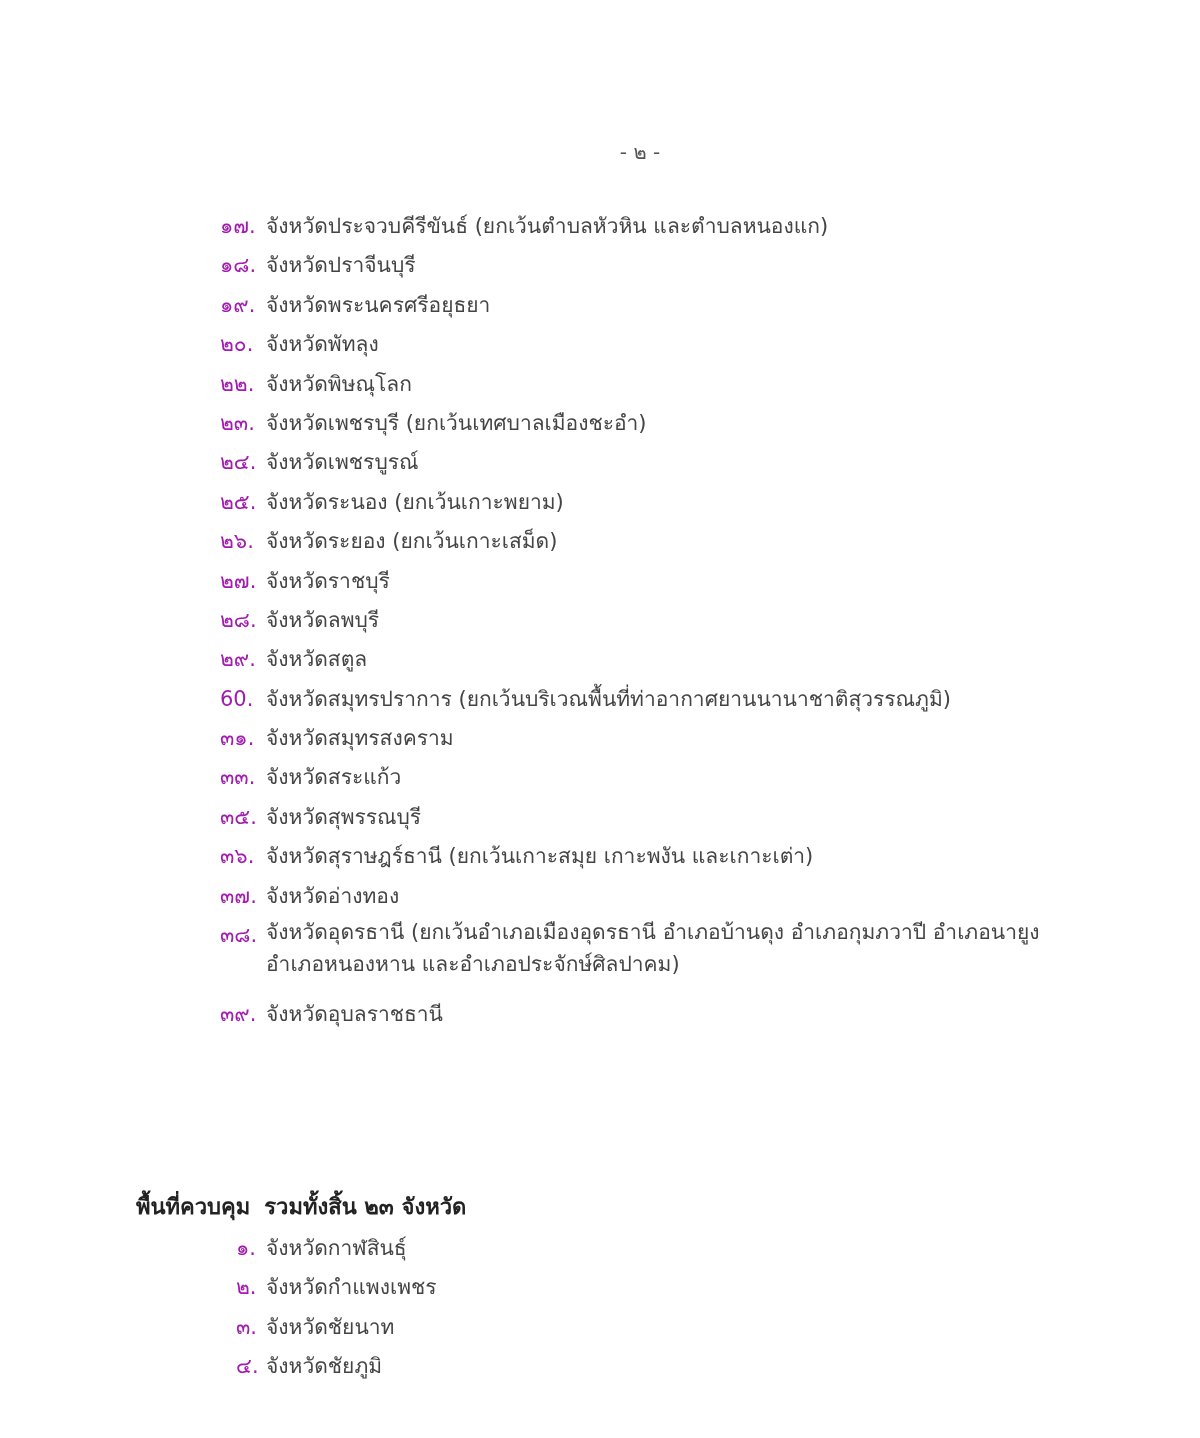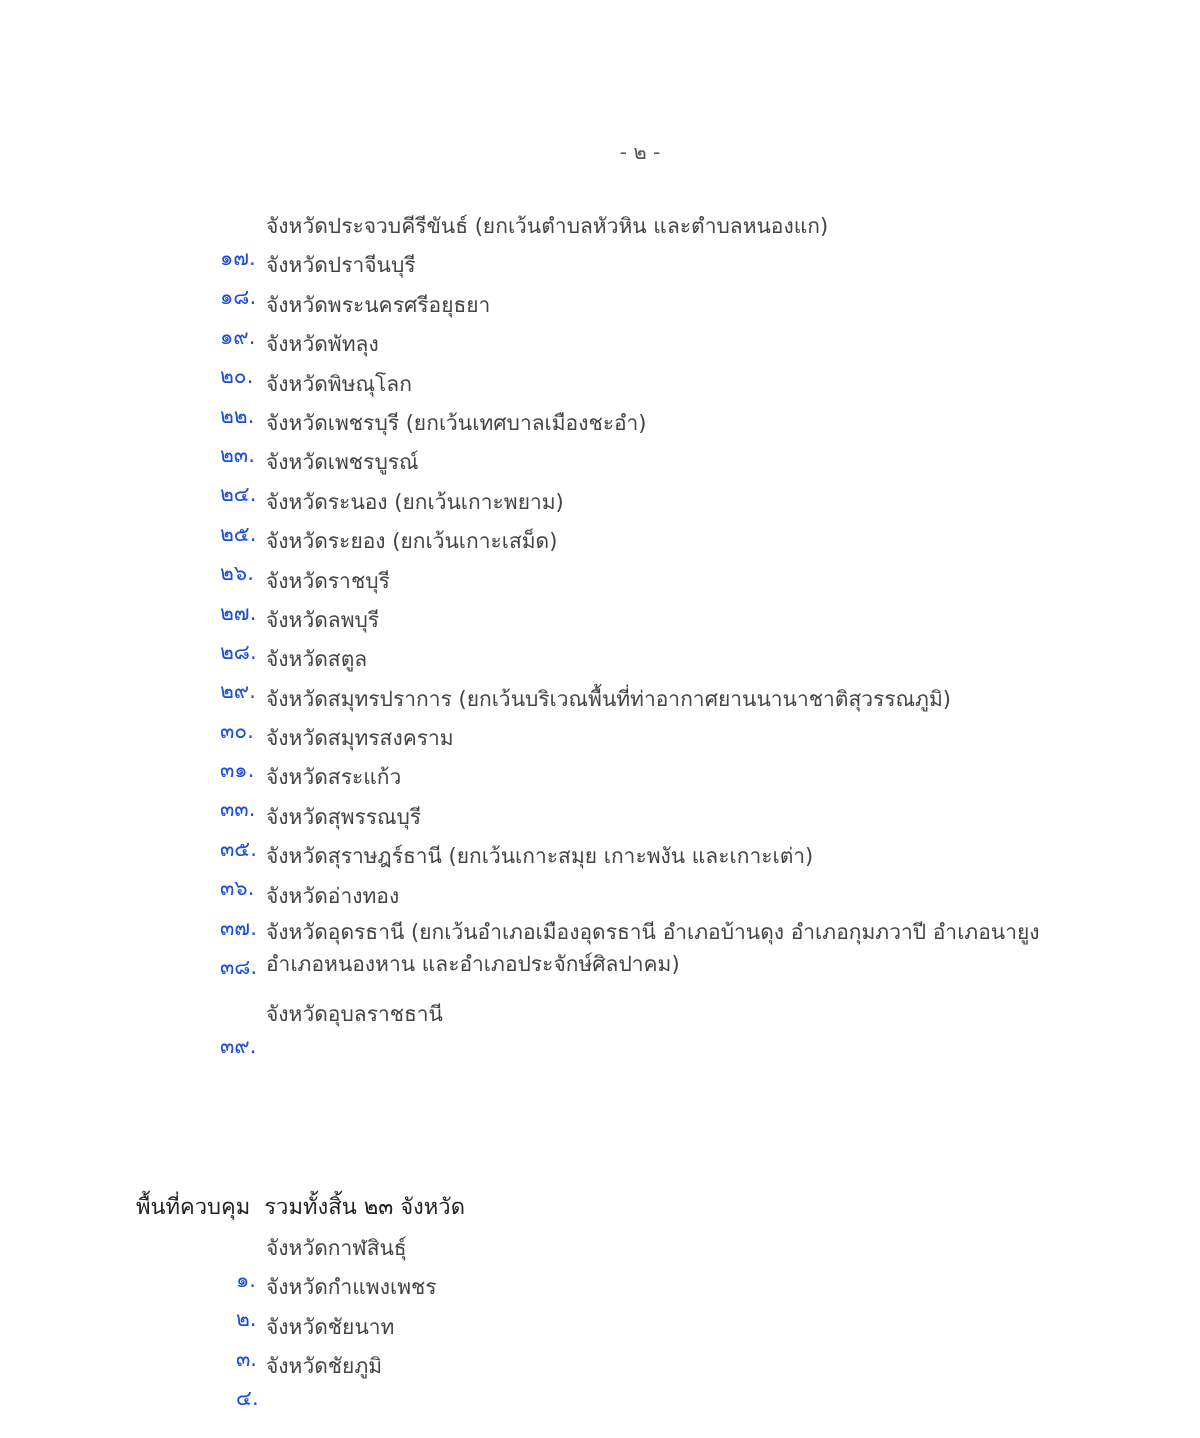--- a/index.html
+++ b/index.html
@@ -33,42 +33,41 @@
     .item {
       position: relative;
       height: 39.4px;
       line-height: 39.4px;
       font-size: 21px;
       white-space: nowrap;
     }
     .item .num {
       position: absolute;
       left: 220px;
-      color: #1d4ed8;
-      margin-top: 32px;
+      color: #a21caf;
     }
     .item .text {
       position: absolute;
       left: 266px;
       color: #444;
     }
     .item.wrap {
       height: 78.8px;
     }
     .item.wrap .text {
       white-space: normal;
       width: 800px;
       line-height: 32px;
     }
     .section-heading {
       position: absolute;
       top: 1189px;
       left: 136px;
       font-size: 22px;
-      font-weight: normal;
+      font-weight: bold;
       color: #222;
       white-space: nowrap;
     }
     .section-heading .gap {
       display: inline-block;
       width: 14px;
     }
     .list2 {
       position: absolute;
       top: 1229px;
@@ -127,21 +126,21 @@
     </div>
   <div class="item">
       <span class="num">๒๘.</span>
       <span class="text">จังหวัดลพบุรี</span>
     </div>
   <div class="item">
       <span class="num">๒๙.</span>
       <span class="text">จังหวัดสตูล</span>
     </div>
   <div class="item">
-      <span class="num">๓๐.</span>
+      <span class="num">60.</span>
       <span class="text">จังหวัดสมุทรปราการ (ยกเว้นบริเวณพื้นที่ท่าอากาศยานนานาชาติสุวรรณภูมิ)</span>
     </div>
   <div class="item">
       <span class="num">๓๑.</span>
       <span class="text">จังหวัดสมุทรสงคราม</span>
     </div>
   <div class="item">
       <span class="num">๓๓.</span>
       <span class="text">จังหวัดสระแก้ว</span>
     </div>

